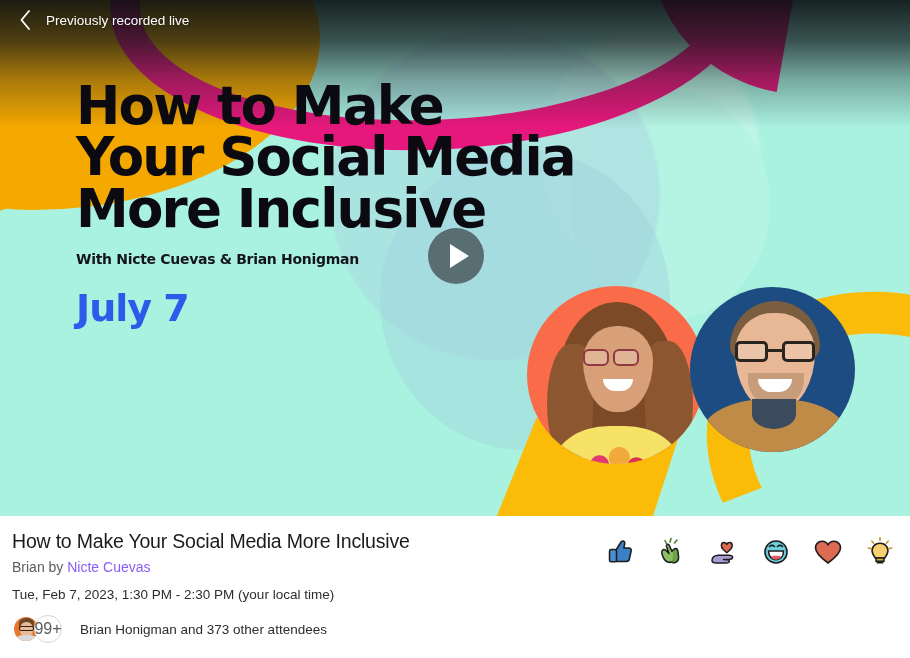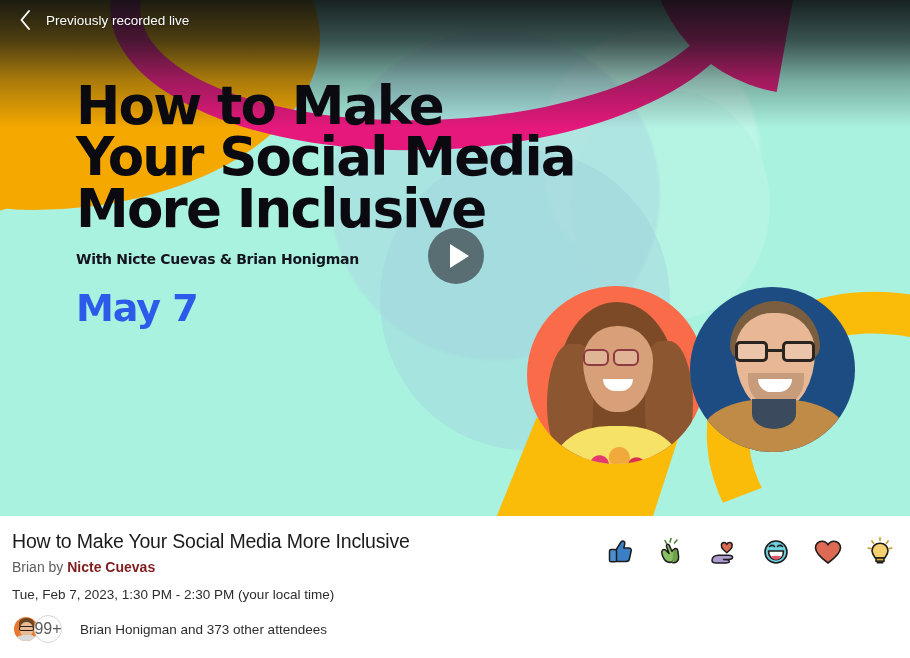--- a/index.html
+++ b/index.html
@@ -307,21 +307,21 @@
     font-size: 19.5px;
     color: #1b1b1b;
     letter-spacing: -0.2px;
     line-height: 1.2;
   }
   .ev-by {
     margin-top: 6px;
     font-size: 14px;
     color: #5d5d5d;
   }
-  .ev-by .organizer { color: #7f1d1d; font-weight: bold; }
+  .ev-by .organizer { color: #8b5cf6; }
   .ev-when {
     margin-top: 12px;
     font-size: 13.5px;
     color: #2d2d2d;
   }
   .attendees {
     margin-top: 13px;
     display: flex; align-items: center;
   }
   .av-wrap { position: relative; width: 62px; height: 28px; flex: none; }
@@ -387,21 +387,21 @@
     <div class="pink-arc-tail"></div>
     <div class="yellow-swoosh"></div>
     <div class="yellow-band"></div>
     <div class="yellow-band2"></div>
 
     <div class="thumb-text">
       <div class="thumb-title">How to Make
 Your Social Media
 More Inclusive</div>
       <div class="thumb-with">With Nicte Cuevas &amp; Brian Honigman</div>
-      <div class="thumb-date">May 7</div>
+      <div class="thumb-date">July 7</div>
     </div>
 
     <div class="speaker sp-left">
       <div class="hair l-hair"></div>
       <div class="hair l-hair2"></div>
       <div class="hair l-hair3"></div>
       <div class="face l-face"></div>
       <div class="l-glass-l"></div>
       <div class="l-glass-r"></div>
       <div class="face l-smile"></div>

